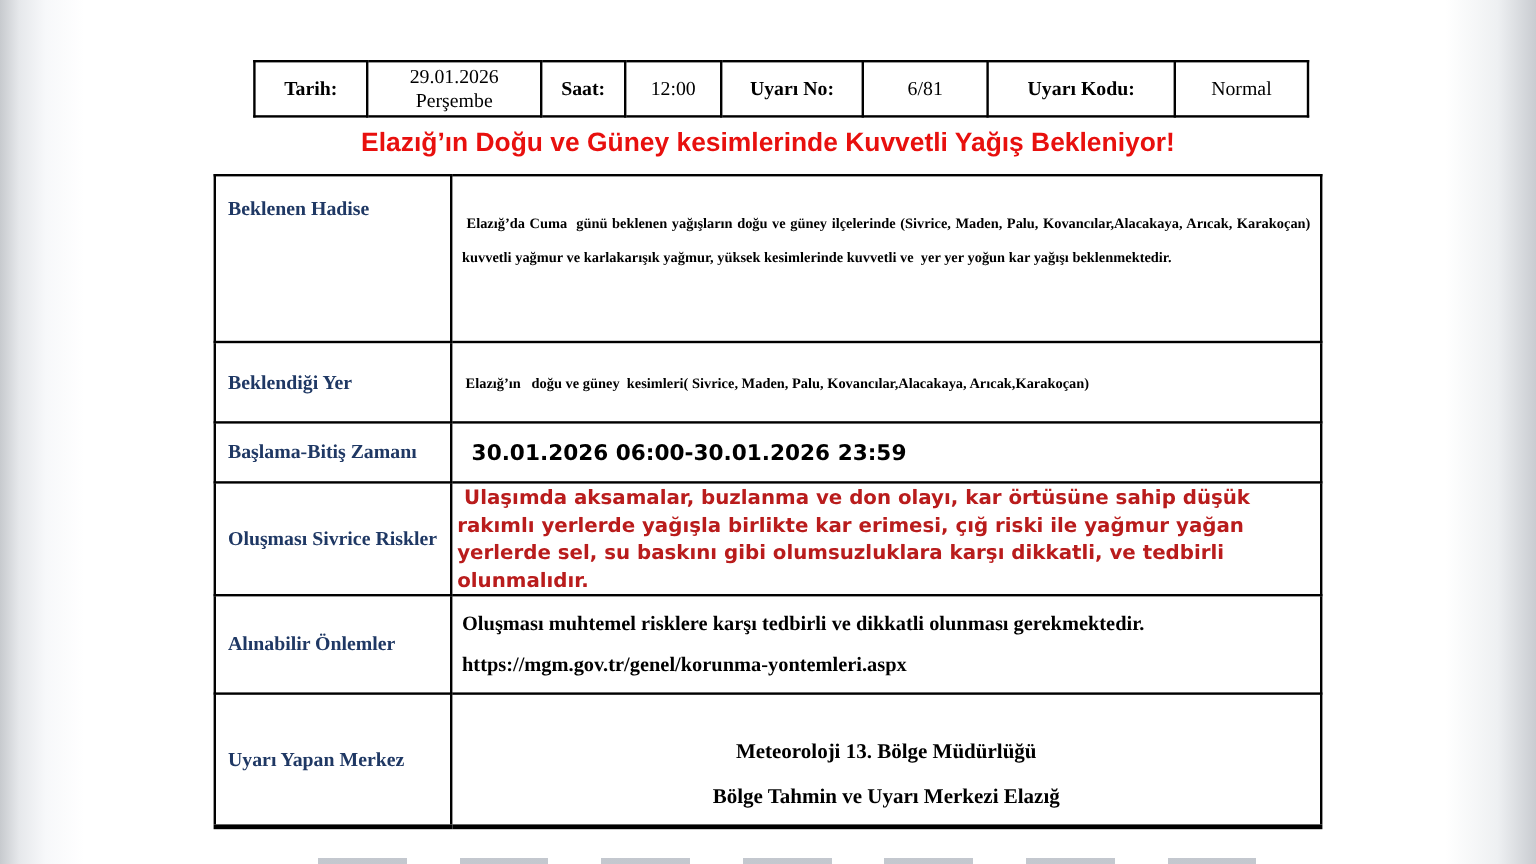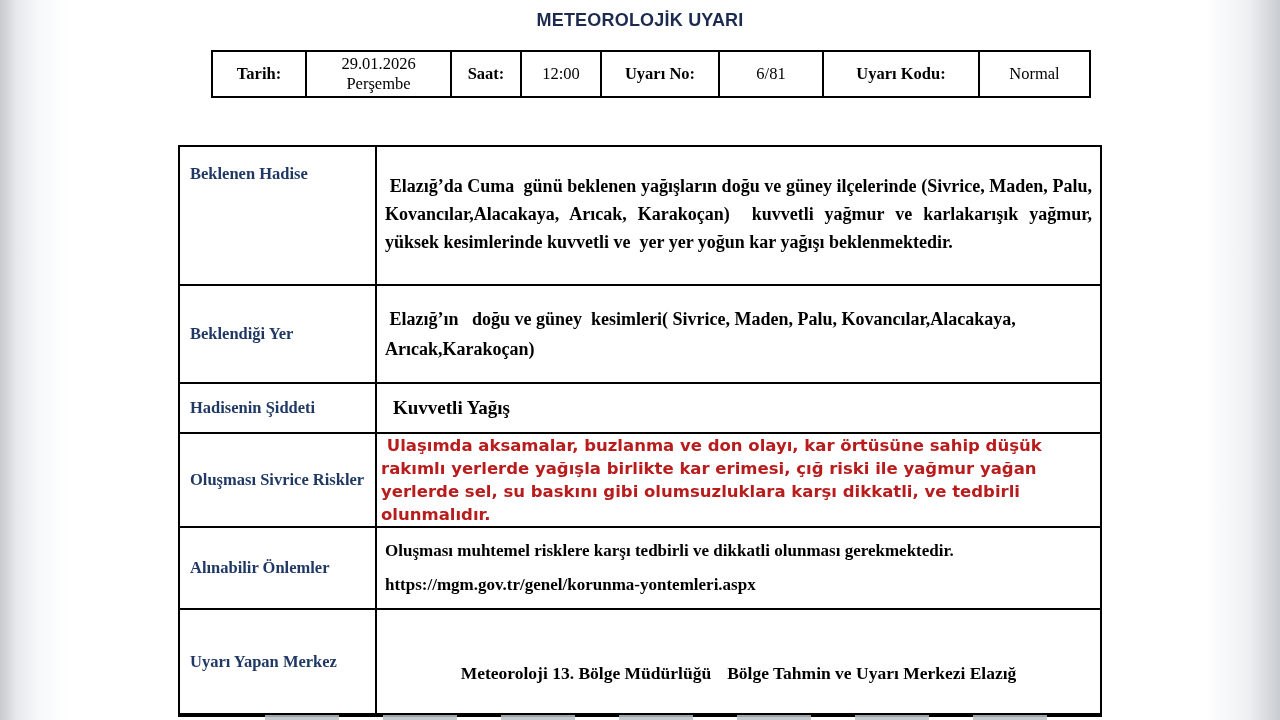--- a/index.html
+++ b/index.html
@@ -50,57 +50,56 @@
   }
   .main-table tr:last-child td{border-bottom-width:4px;}
   .main-table col.c-label{width:197px;}
   .label-cell{
     color:var(--navy,#1f3864);font-weight:bold;font-size:16.5px;
     padding-left:10px !important;line-height:22px;
   }
   tr.v-top td{vertical-align:top;}
   tr.v-top .label-cell{padding-top:16px !important;}
   .serif-content{
-    margin:0;font-weight:bold;font-size:18px;line-height:28px;color:#000;
+    margin:0;font-weight:bold;font-size:12px;line-height:28px;color:#000;
     white-space:pre-wrap;
   }
   .justify{text-align:justify;}
   .pad-top{padding-top:12px;}
   .sans-content{
     margin:0;font-family:"DejaVu Sans", sans-serif;font-weight:bold;
     font-size:16.5px;line-height:23px;color:#b91c1c;white-space:pre-wrap;
   }
   .sans-value{
     margin:0;font-family:"DejaVu Sans", sans-serif;font-weight:bold;
     font-size:18px;color:#000;padding-left:8px;
   }
   .serif-value{
     margin:0;font-weight:bold;font-size:19px;color:#000;padding-left:8px;
   }
   .two-line p{margin:0;}
   .url-line{margin-top:14px !important;}
   .center-block{
-    display:flex;flex-direction:row;align-items:center;justify-content:center;
+    display:flex;flex-direction:column;align-items:center;justify-content:center;
     gap:16px;text-align:center;margin-top:24px;
   }
   .center-block p{margin:0;font-weight:bold;font-size:17.5px;color:#000;}
   
   .bottom-strip{
     position:absolute;left:265px;bottom:0;width:805px;height:5px;
     background:repeating-linear-gradient(90deg,
       var(--strip_gray,#b9bec6) 0 74px, transparent 74px 118px);
     opacity:.85;
   }
 </style>
 </head>
 <body>
 
 <div class="stage">
 
-  <div class="doc-title">METEOROLOJİK UYARI</div>
 
   <table class="info-table">
     <colgroup>
       <col style="width:94px">
         <col style="width:145px">
         <col style="width:70px">
         <col style="width:80px">
       <col style="width:118px">
         <col style="width:104px">
         <col style="width:156px">
@@ -116,49 +115,50 @@
       <td class="lbl">Saat:</td>
       <td>12:00</td>
       <td class="lbl">Uyarı No:</td>
       <td>6/81</td>
       <td class="lbl">Uyarı Kodu:</td>
       <td>Normal</td>
     </tr>
   </tbody>
     </table>
 
+  <div class="alert-heading">Elazığ’ın Doğu ve Güney kesimlerinde Kuvvetli Yağış Bekleniyor!</div>
 
   <table class="main-table">
     <colgroup>
         <col class="c-label">
         <col>
       </colgroup>
 
     <tbody>
         <tr class="v-top" style="height:139px">
       <td class="label-cell">Beklenen Hadise</td>
       <td>
         <p class="serif-content justify pad-top"> Elazığ’da Cuma  günü beklenen yağışların doğu ve güney ilçelerinde (Sivrice, Maden, Palu, Kovancılar,Alacakaya, Arıcak, Karakoçan)  kuvvetli yağmur ve karlakarışık yağmur, yüksek kesimlerinde kuvvetli ve  yer yer yoğun kar yağışı beklenmektedir.</p>
       </td>
     </tr>
 
-    <tr style="height:98px">
+    <tr style="height:67px">
       <td class="label-cell">Beklendiği Yer</td>
       <td>
         <p class="serif-content" style="line-height:30px"> Elazığ’ın   doğu ve güney  kesimleri( Sivrice, Maden, Palu, Kovancılar,Alacakaya, Arıcak,Karakoçan)</p>
       </td>
     </tr>
 
-
-    <tr style="height:44px">
-      <td class="label-cell">Hadisenin Şiddeti</td>
+    <tr style="height:43px">
+      <td class="label-cell">Başlama-Bitiş Zamanı</td>
       <td>
-        <p class="serif-value">Kuvvetli Yağış</p>
+        <p class="sans-value">30.01.2026 06:00-30.01.2026 23:59</p>
       </td>
     </tr>
+
 
     <tr style="height:82px">
       <td class="label-cell">Oluşması Sivrice Riskler</td>
       <td style="padding:0 4px">
         <p class="sans-content"> Ulaşımda aksamalar, buzlanma ve don olayı, kar örtüsüne sahip düşük rakımlı yerlerde yağışla birlikte kar erimesi, çığ riski ile yağmur yağan yerlerde sel, su baskını gibi olumsuzluklara karşı dikkatli, ve tedbirli olunmalıdır.</p>
       </td>
     </tr>
 
     <tr style="height:68px">
       <td class="label-cell">Alınabilir Önlemler</td>

